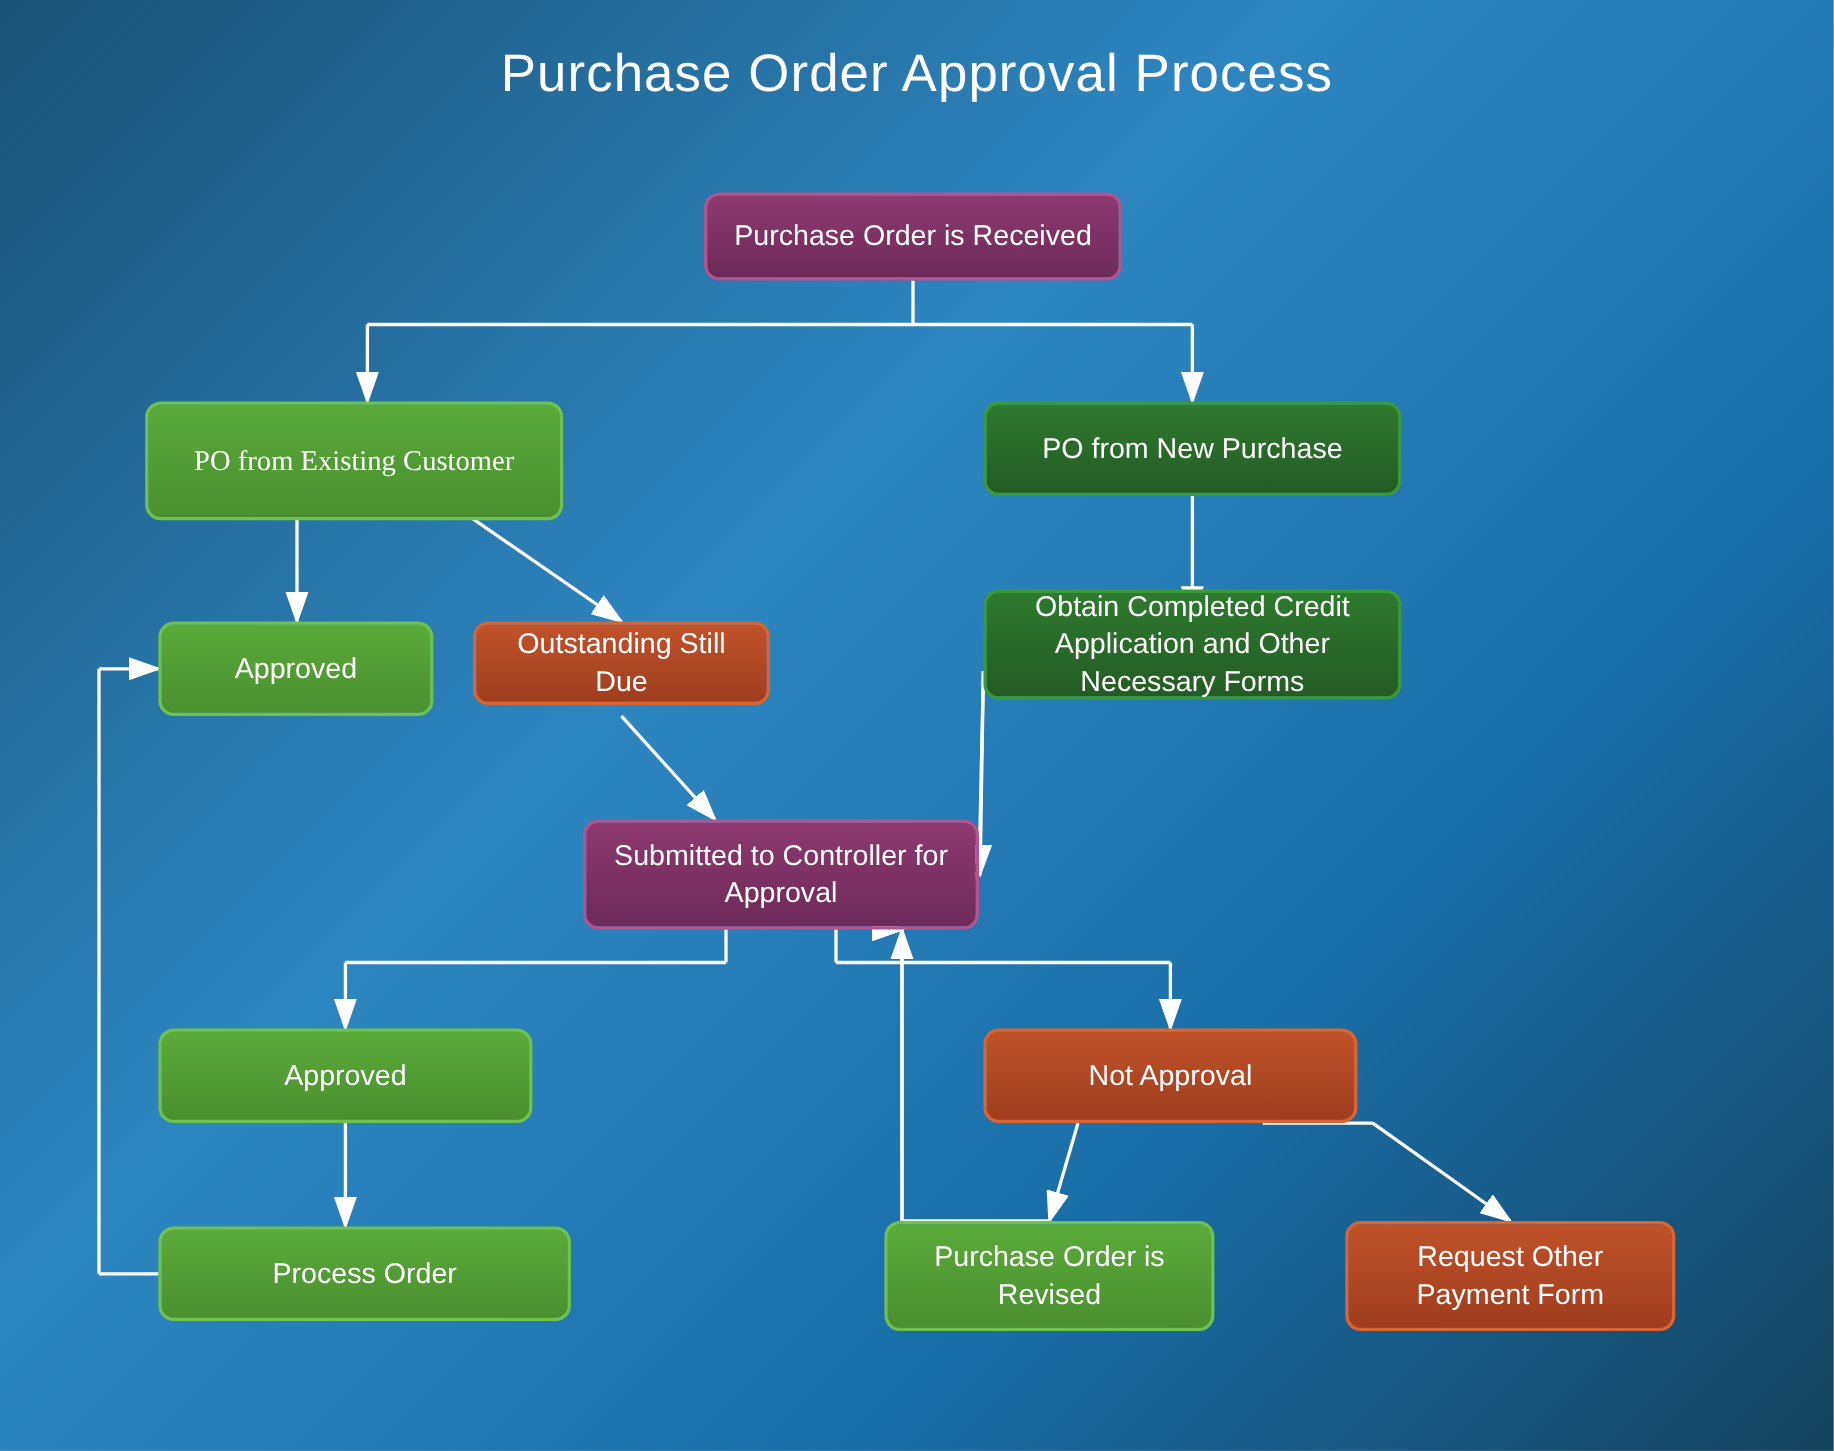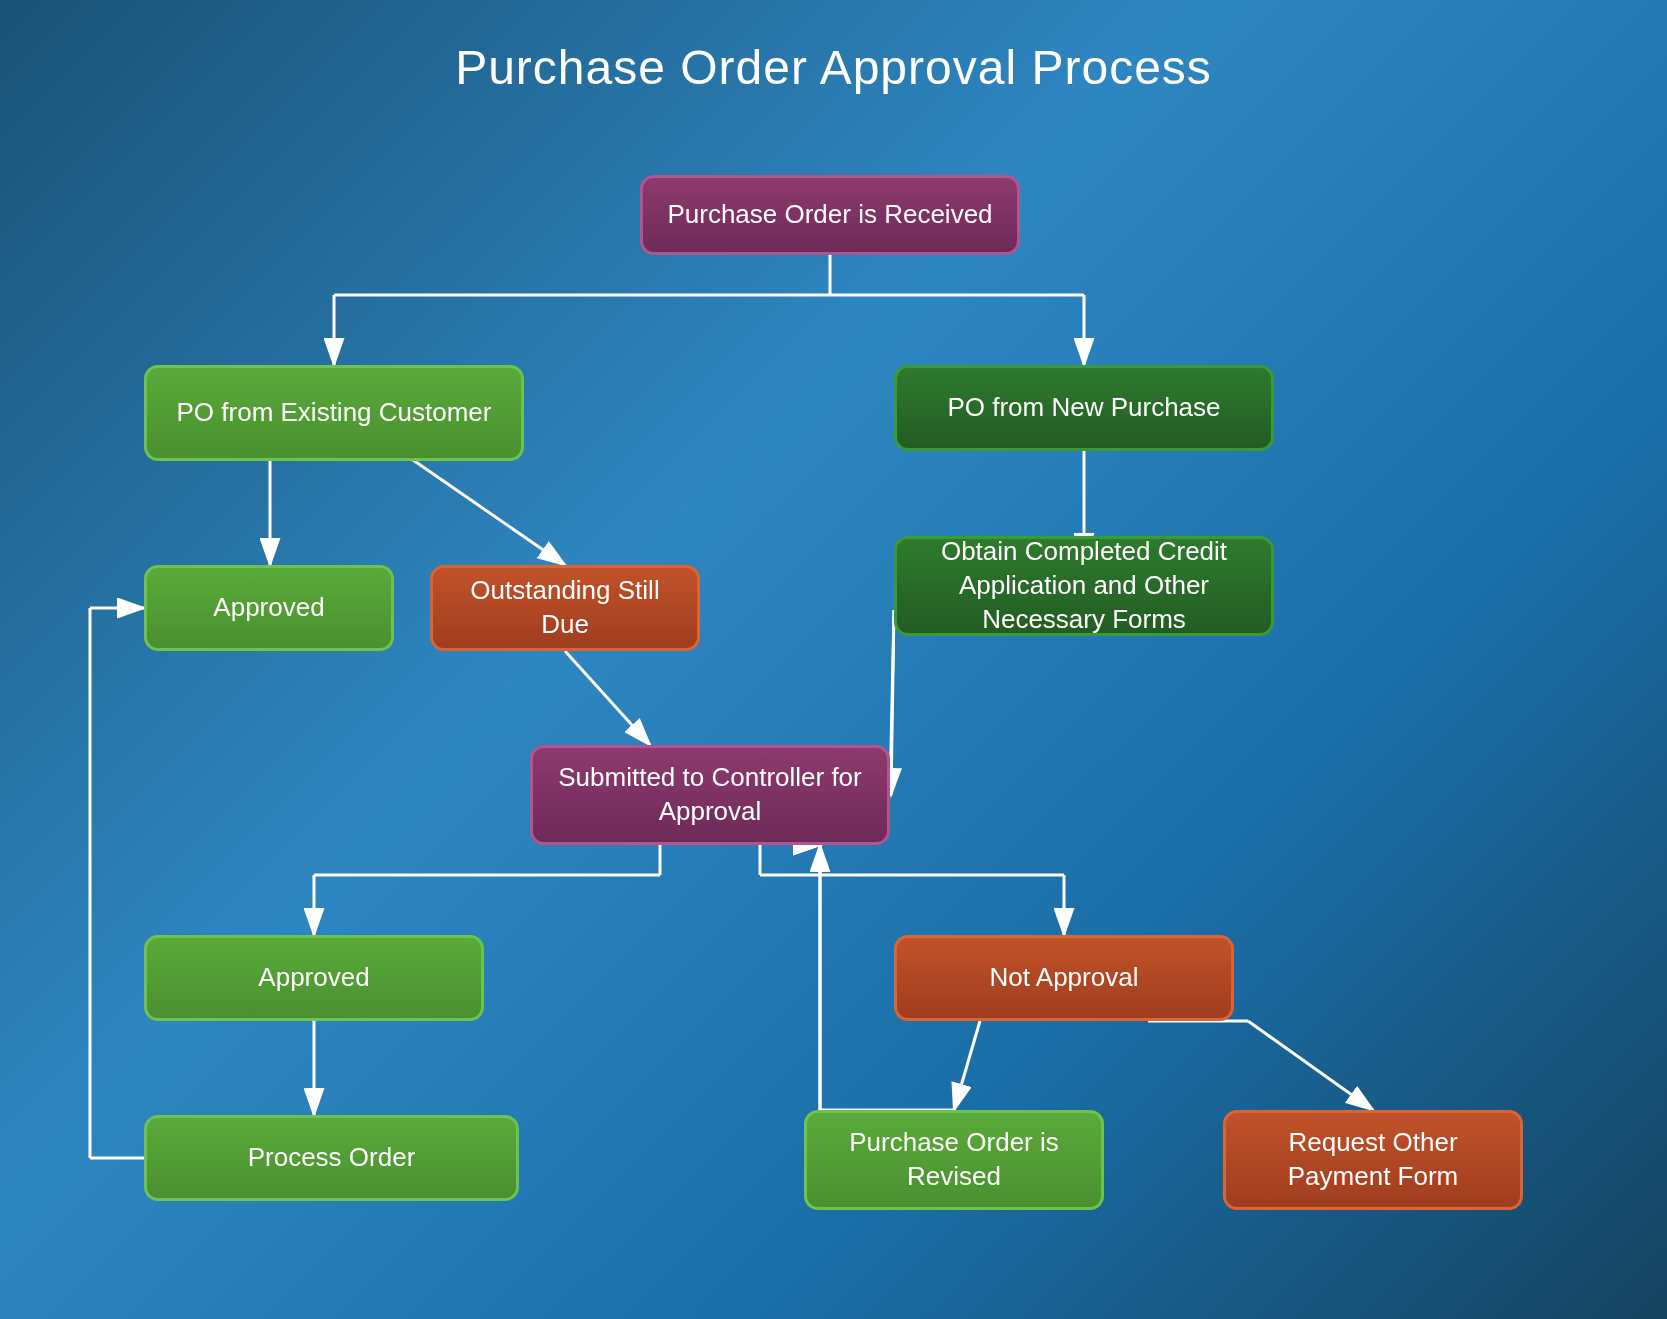--- a/index.html
+++ b/index.html
@@ -79,42 +79,43 @@
     
     #node-po-received {
       width: 380px;
       height: 80px;
       left: 640px;
       top: 60px;
     }
 
     #node-po-existing {
       width: 380px;
-      height: 96px;
-      left: 144px;
+      height: 108px;
+      left: 132px;
       top: 250px;
+      font-family: Liberation Serif, serif;
     }
 
     #node-po-new {
       width: 380px;
       height: 86px;
       left: 894px;
       top: 250px;
     }
 
     #node-approved-1 {
       width: 250px;
       height: 86px;
       left: 144px;
       top: 450px;
     }
 
     #node-outstanding {
       width: 270px;
-      height: 86px;
+      height: 76px;
       left: 430px;
       top: 450px;
     }
 
     #node-credit {
       width: 380px;
       height: 100px;
       left: 894px;
       top: 421px;
     }

